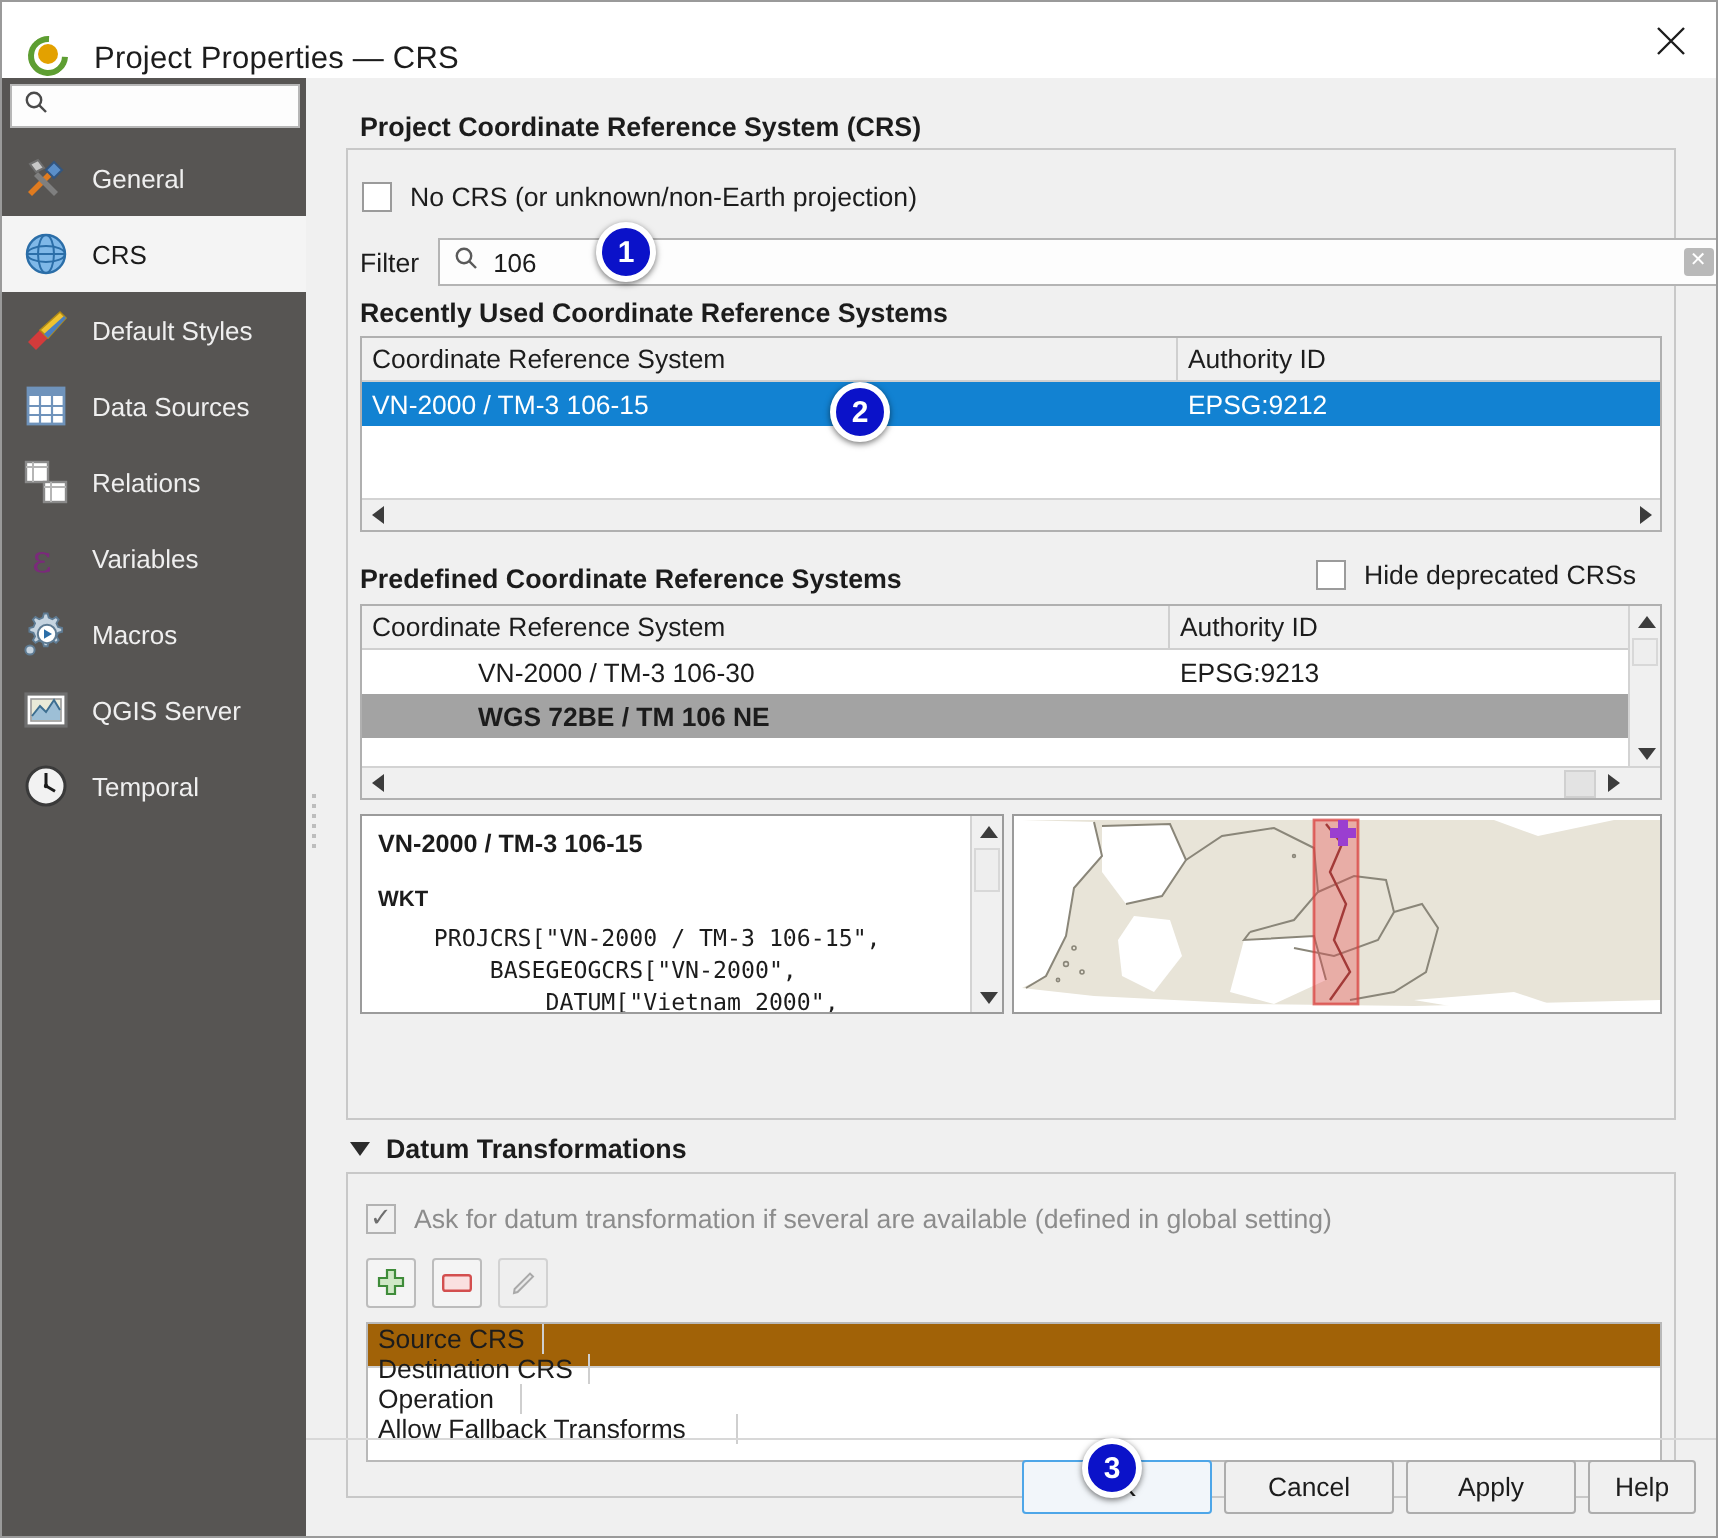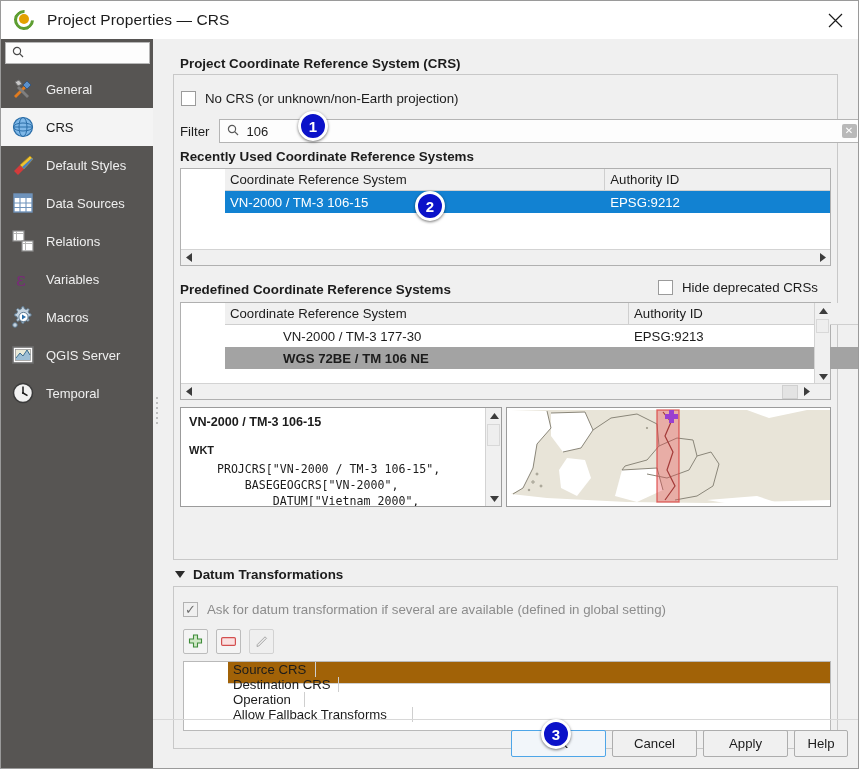--- a/index.html
+++ b/index.html
@@ -16,21 +16,21 @@
     background: #f0f0f0;
     border: 1px solid #9a9a9a;
     overflow: hidden;
   }
 
   
   .titlebar {
     position: absolute; top: 0; left: 0;
     width: 857px; height: 38px;
     background: #ffffff;
-    display: flex; align-items: center;
+    display: flex; align-items: flex-end;
   }
   .qgis-logo {
     margin-left: 12px; width: 22px; height: 22px;
     position: relative; flex: none;
   }
   .qgis-logo .ring {
     position: absolute; left: 1px; top: 1px;
     width: 20px; height: 20px; border-radius: 50%;
     border: 3px solid #5e9e32;
     border-right-color: transparent;
@@ -142,21 +142,21 @@
     width: 15px; height: 14px; border-radius: 2px;
     background: #b9b9b9; display:flex; align-items:center; justify-content:center;
     cursor: pointer;
   }
   .clear-ico span {
     color: #fff; font-size: 10px; line-height: 1;
     font-family: "DejaVu Sans", sans-serif;
   }
 
   
-  .tbl { background: #ffffff; border: 1px solid #b0b0b0; position: absolute; padding-left: 44px; }
+  .tbl { background: #ffffff; border: 1px solid #b0b0b0; position: absolute; }
   .thead { display: flex; height: 22px; background: #f0f0f0; border-bottom: 1px solid #cfcfcf; }
   .th {
     font-size: 13.2px; color: #1c1c1c; display: flex; align-items: center;
     padding-left: 5px; border-right: 1px solid #cfcfcf;
   }
   .trow { display: flex; height: 22px; align-items: center; }
   .trow.sel { background: #1282d2; }
   .trow.alt { background: #a3a3a3; font-weight: bold; }
   .tc { font-size: 13.2px; color: #1c1c1c; padding-left: 5px; }
   .trow.sel .tc { color: #ffffff; }
@@ -445,21 +445,21 @@
       <span class="cbx-lbl">Hide deprecated CRSs</span>
     </div>
 
     <div class="tbl" style="left:27px;top:263px;width:651px;height:98px;">
       <div class="thead" style="width:634px;">
         <div class="th" style="width:404px;">Coordinate Reference System</div>
         <div class="th" style="width:230px;border-right:none;">Authority ID</div>
       </div>
       <div id="predef-rows" style="width:634px;">
           <div class="trow">
-            <div class="tc indent" style="width: 404px;">VN-2000 / TM-3 177-30</div>
+            <div class="tc indent" style="width: 404px;">VN-2000 / TM-3 106-30</div>
             <div class="tc" style="width: 230px;">EPSG:9213</div>
           </div>
           <div class="trow alt">
             <div class="tc indent" style="width: 404px;">WGS 72BE / TM 106 NE</div>
           </div>
         </div>
       <div class="vscroll" style="height:81px;">
         <div class="sb-arrow" style="height:16px;">
           <svg width="9" height="7" viewBox="0 0 9 7">
               <path d="M0 6 L4.5 0 L9 6 Z" fill="#3c3c3c"></path>

